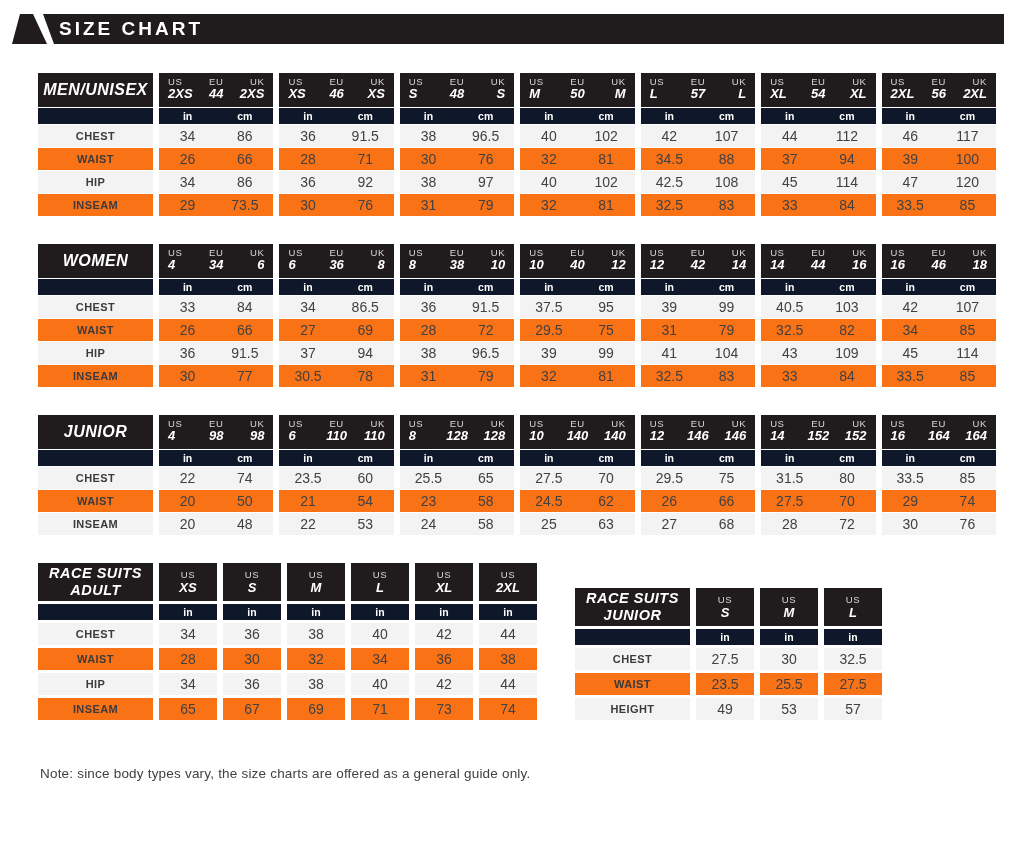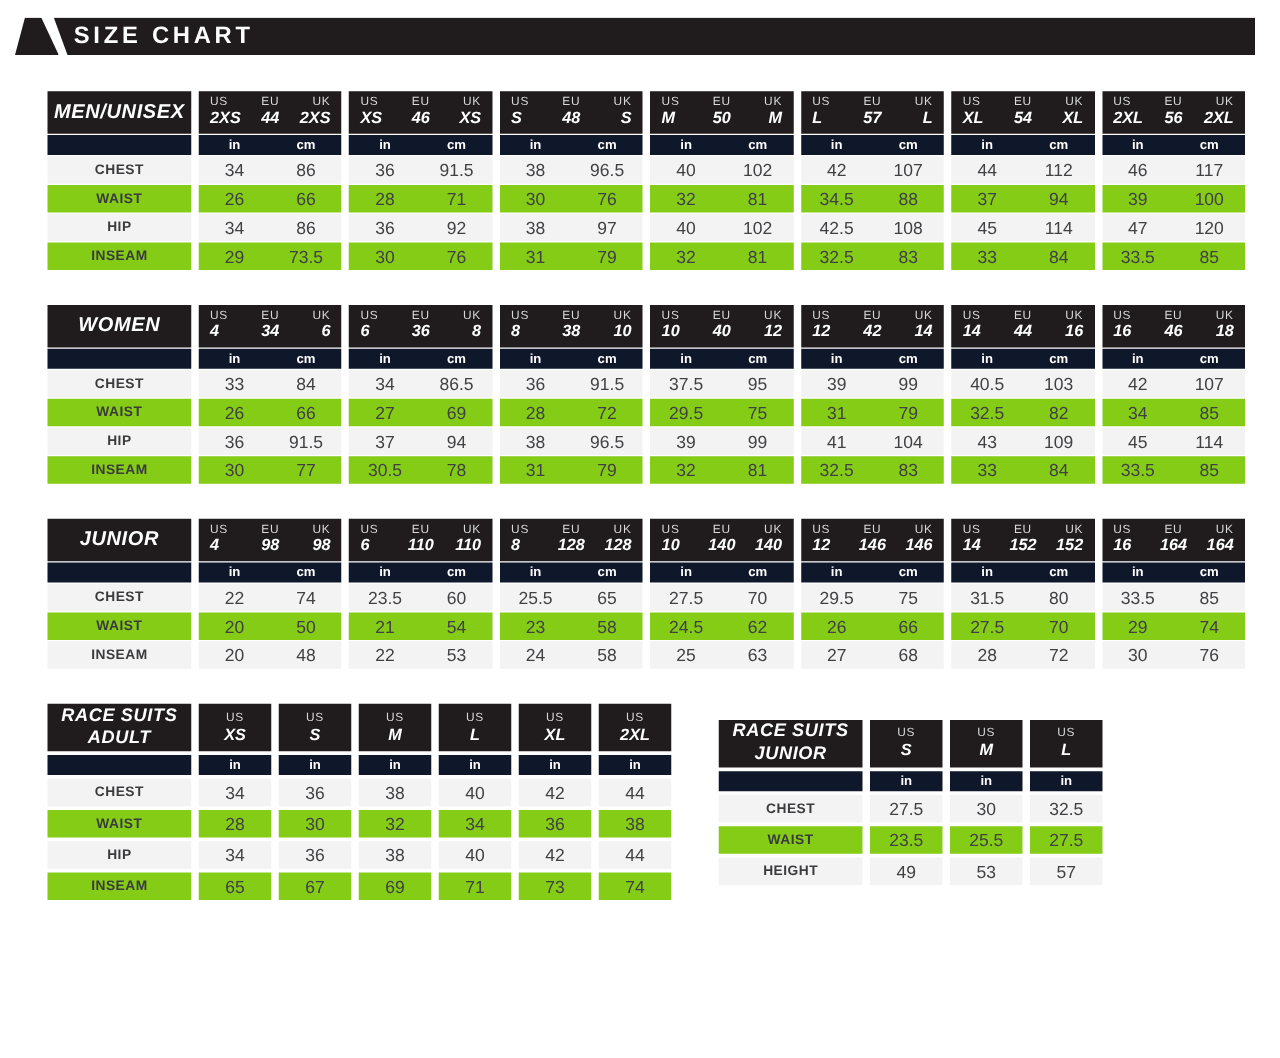--- a/index.html
+++ b/index.html
@@ -11,21 +11,21 @@
   .banner { position:relative; height:30px; margin:14px 10px 29px 0; }
   .banner-tri { position:absolute; left:12px; top:0; width:35px; height:100%;
                 background:#201c1d; clip-path:polygon(8px 0, 21px 0, 100% 100%, 0 100%); }
   .banner-bar { position:absolute; left:43px; right:10px; top:0; height:100%;
                 background:#201c1d; clip-path:polygon(0 0, 100% 0, 100% 100%, 11px 100%);
                 display:flex; align-items:center; }
   .banner-title { color:#ffffff; font-weight:bold; font-size:19px; letter-spacing:3px; padding-left:16px; }
 
   
   .size-table { display:grid; gap:1px 6px; width:958px; margin:0 0 28px 38px; }
-  .race-row { display:flex; gap:38px; margin:0 0 0 38px; align-items:center; }
+  .race-row { display:flex; gap:38px; margin:0 0 0 38px; align-items:flex-end; }
   .race-table { display:grid; gap:3px 6px; }
 
   .cell { min-width:0; }
   .head { background:#201c1d; height:34px; }
   .race-table .head { height:38px; }
 
   .title-head { display:flex; flex-direction:column; align-items:center; justify-content:center;
                 color:#fff; font-style:italic; font-weight:bold; font-size:16px; letter-spacing:0.5px; }
   .race-table .title-head { font-size:14.5px; line-height:1.2; }
 
@@ -43,21 +43,21 @@
   .red-units { display:grid; grid-template-columns:1fr 1fr; align-items:center; }
   .red-unit-single { display:flex; align-items:center; justify-content:center; }
   .unit-label { color:#ffffff; font-size:10.5px; font-weight:bold; text-align:center; }
 
   .row-label { height:22px; display:flex; align-items:center; justify-content:center;
                font-size:11px; font-weight:bold; color:#3b3b3d; letter-spacing:0.4px; }
   .data { height:22px; display:grid; grid-template-columns:1fr 1fr; align-items:center; }
   .data-single { height:22px; display:flex; align-items:center; justify-content:center; }
   .val { text-align:center; font-size:14px; color:#414043; }
   .light { background:#f3f3f4; }
-  .dark  { background:#84cc16; }
+  .dark  { background:#f97316; }
 
   .note { margin:46px 0 0 40px; font-size:13.5px; color:#414042; letter-spacing:0.2px; }
 </style>
 </head>
 <body>
 
 <div class="page">
 
   <div class="banner">
     <div class="banner-tri"></div>
@@ -957,14 +957,15 @@
         </div>
         <div class="cell data-single light">
           <div class="val">53</div>
         </div>
         <div class="cell data-single light">
           <div class="val">57</div>
         </div>
       </div>
     </div>
 
+  <div class="note">Note: since body types vary, the size charts are offered as a general guide only.</div>
 
 </div>
 
 </body></html>

